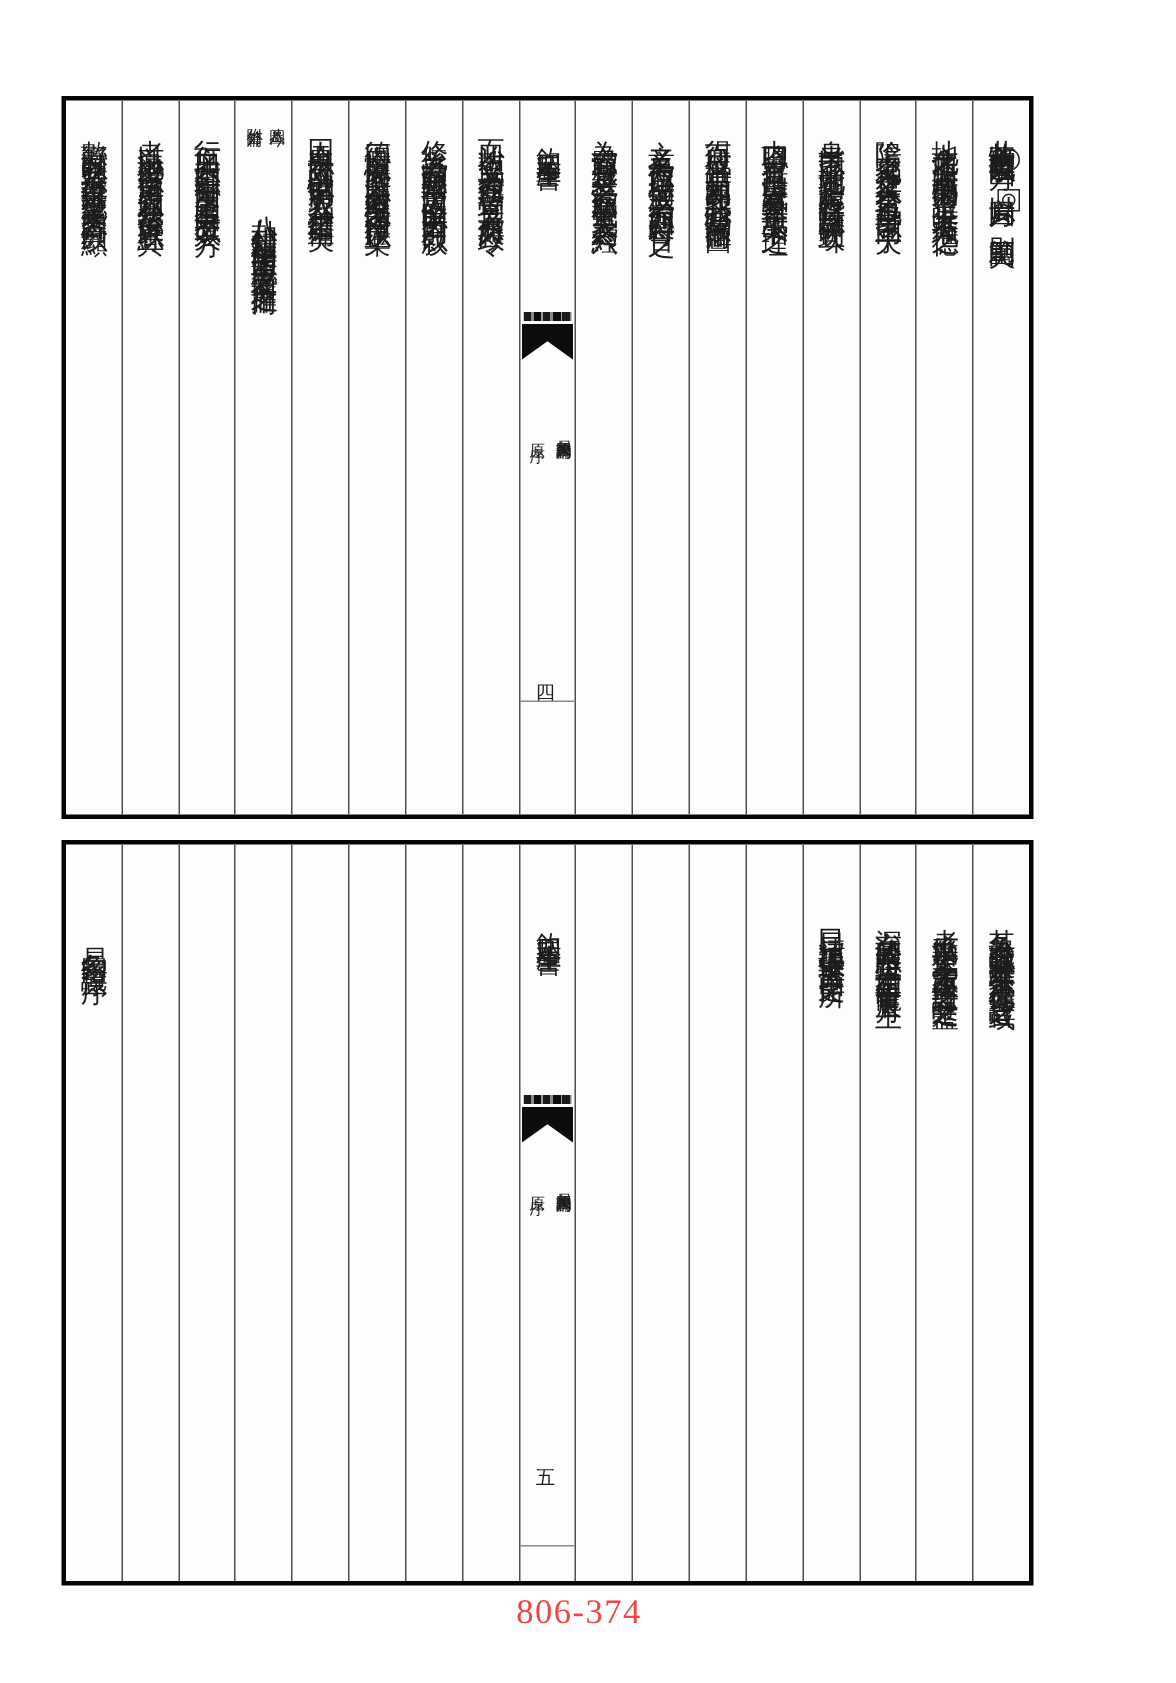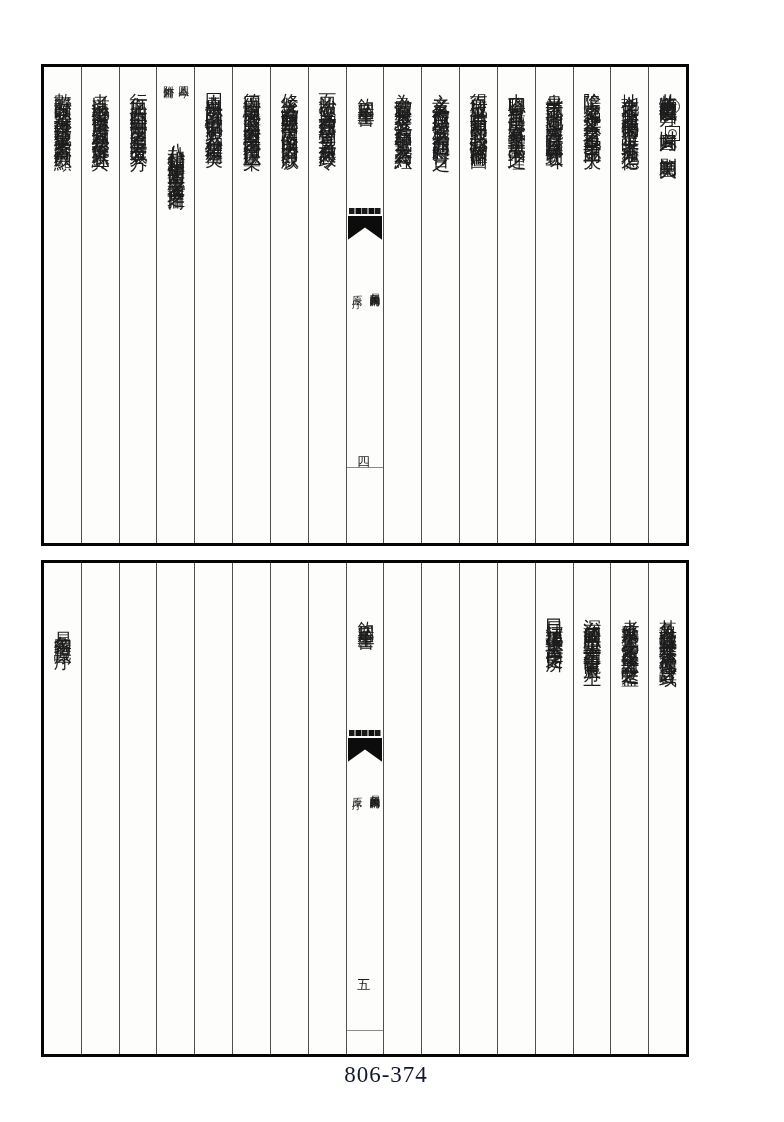--- a/index.html
+++ b/index.html
@@ -82,21 +82,21 @@
     position:absolute; left:4px; top:2px;
     writing-mode:vertical-rl; font-size:10.5px; line-height:12px;
   }
   .bx-folio { position:absolute; left:0; right:0; top:376px; text-align:center; font-size:13px; }
   .sheet.bottom .bx-folio { top:403px; }
   .bx-line { position:absolute; left:0; right:0; top:400px; border-top:1px solid #8a8a8a; }
   .sheet.bottom .bx-line { top:467px; }
 
   .footer {
     position:absolute; left:330px; width:112px; top:1062px;
-    text-align:center; font-size:23px; letter-spacing:1px; color:#0f172a;
+    text-align:center; font-size:23px; letter-spacing:1px; color:#ef4444;
   }
 </style>
 </head>
 <body>
 
 <div class="sheet top">
   <div class="col tight"><span>井牧之所由啓也以圓函方</span><span class="sym sym-circle-square"></span><span>以方局圓</span><span class="sym sym-square-circle"></span><span>則範圍天</span></div>
   <div class="col"><span>地之化而不過曲成萬物而不遺矣唯人者天地之德</span></div>
   <div class="col"><span>陰陽之交鬼神之會㐅行之秀氣也身半以上同乎天</span></div>
   <div class="col"><span>身半以下同乎地頭圓足方腹陰背陽離目外明坎耳</span></div>

